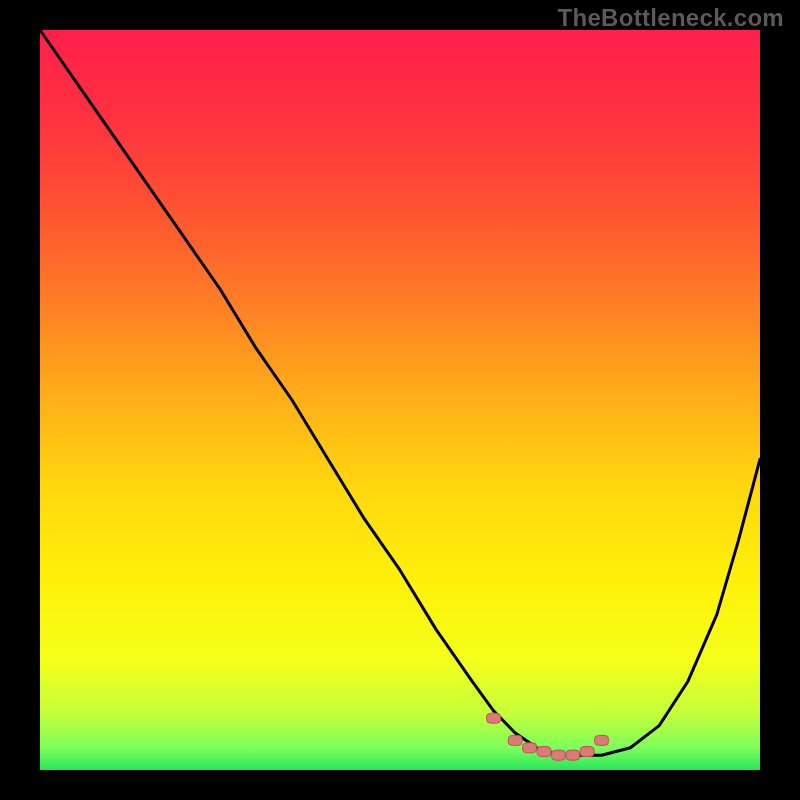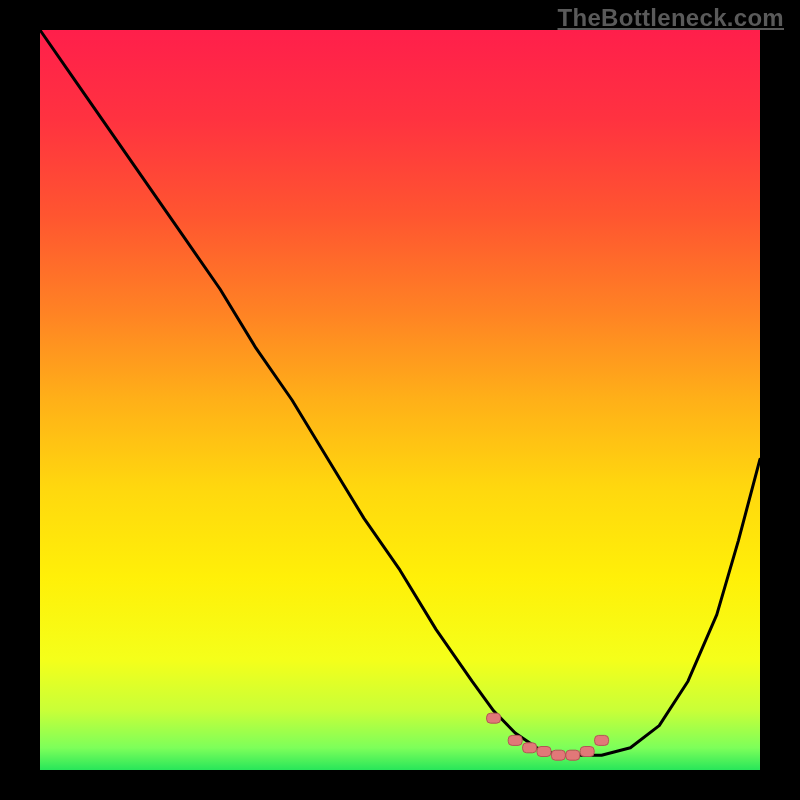--- a/index.html
+++ b/index.html
@@ -19,21 +19,20 @@
   }
   .watermark {
     position: absolute;
     top: 4px;
     right: 16px;
     color: #5a5a5a;
     font-size: 24px;
     font-weight: 600;
     letter-spacing: 0.3px;
     z-index: 50;
-    text-decoration: underline;
   }
   svg.plot {
     position: absolute;
     left: 0;
     top: 0;
     width: 800px;
     height: 800px;
     display: block;
   }
 </style>

